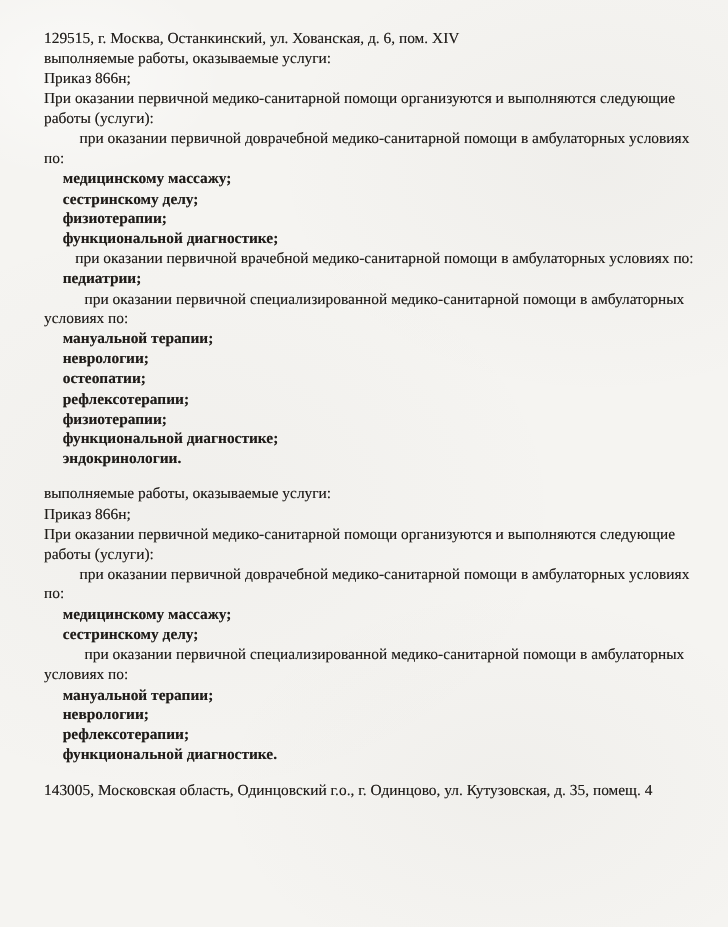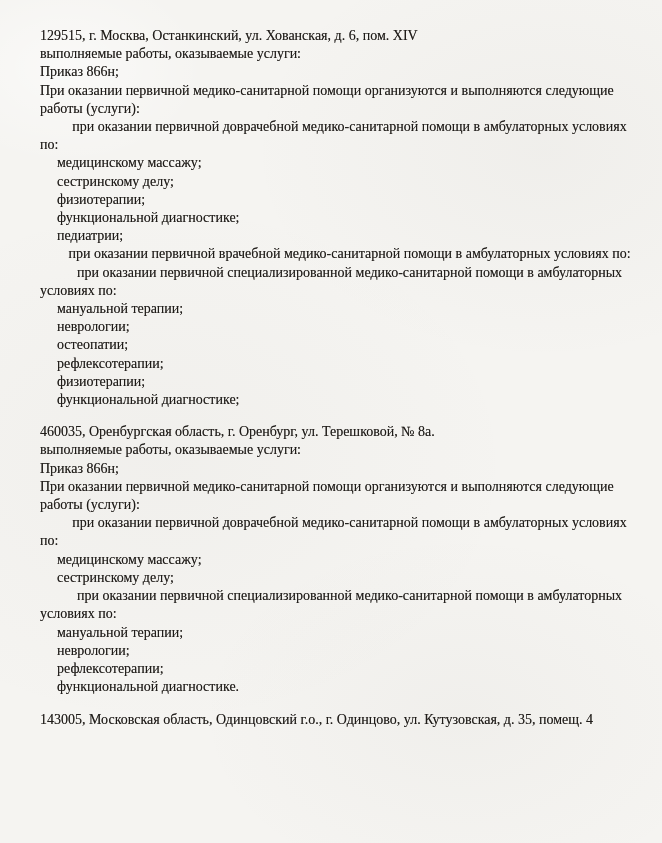--- a/index.html
+++ b/index.html
@@ -24,21 +24,21 @@
     font-size: 14px;
     line-height: 18.2px;
     color: #201d1a;
   }
   .ln {
     white-space: nowrap;
     text-shadow: 0 0 0.6px rgba(32,29,26,0.55);
   }
   .i0 { padding-left: 0; }
   .i1 { padding-left: 7px; text-align: center; }
-  .i2 { padding-left: 17px; }
+  .i2 { padding-left: 17px; font-weight: bold; }
   .section { margin: 0; }
   .section + .section { margin-top: 14px; }
   .section.last { margin-top: 15px; }
 </style>
 </head>
 <body>
 
 <div class="page">
 
   <div class="section">
@@ -46,34 +46,34 @@
     <div class="ln i0">выполняемые работы, оказываемые услуги:</div>
     <div class="ln i0">Приказ 866н;</div>
     <div class="ln i0">При оказании первичной медико-санитарной помощи организуются и выполняются следующие</div>
     <div class="ln i0">работы (услуги):</div>
     <div class="ln i1">при оказании первичной доврачебной медико-санитарной помощи в амбулаторных условиях</div>
     <div class="ln i0">по:</div>
     <div class="ln i2">медицинскому массажу;</div>
     <div class="ln i2">сестринскому делу;</div>
     <div class="ln i2">физиотерапии;</div>
     <div class="ln i2">функциональной диагностике;</div>
+    <div class="ln i1">при оказании первичной врачебной медико-санитарной помощи в амбулаторных условиях по:</div>
     <div class="ln i2">педиатрии;</div>
-    <div class="ln i1">при оказании первичной врачебной медико-санитарной помощи в амбулаторных условиях по:</div>
     <div class="ln i1">при оказании первичной специализированной медико-санитарной помощи в амбулаторных</div>
     <div class="ln i0">условиях по:</div>
     <div class="ln i2">мануальной терапии;</div>
     <div class="ln i2">неврологии;</div>
     <div class="ln i2">остеопатии;</div>
     <div class="ln i2">рефлексотерапии;</div>
     <div class="ln i2">физиотерапии;</div>
     <div class="ln i2">функциональной диагностике;</div>
+    <div class="ln i2">эндокринологии.</div>
   </div>
 
   <div class="section">
-    <div class="ln i0">460035, Оренбургская область, г. Оренбург, ул. Терешковой, № 8а.</div>
     <div class="ln i0">выполняемые работы, оказываемые услуги:</div>
     <div class="ln i0">Приказ 866н;</div>
     <div class="ln i0">При оказании первичной медико-санитарной помощи организуются и выполняются следующие</div>
     <div class="ln i0">работы (услуги):</div>
     <div class="ln i1">при оказании первичной доврачебной медико-санитарной помощи в амбулаторных условиях</div>
     <div class="ln i0">по:</div>
     <div class="ln i2">медицинскому массажу;</div>
     <div class="ln i2">сестринскому делу;</div>
     <div class="ln i1">при оказании первичной специализированной медико-санитарной помощи в амбулаторных</div>
     <div class="ln i0">условиях по:</div>

